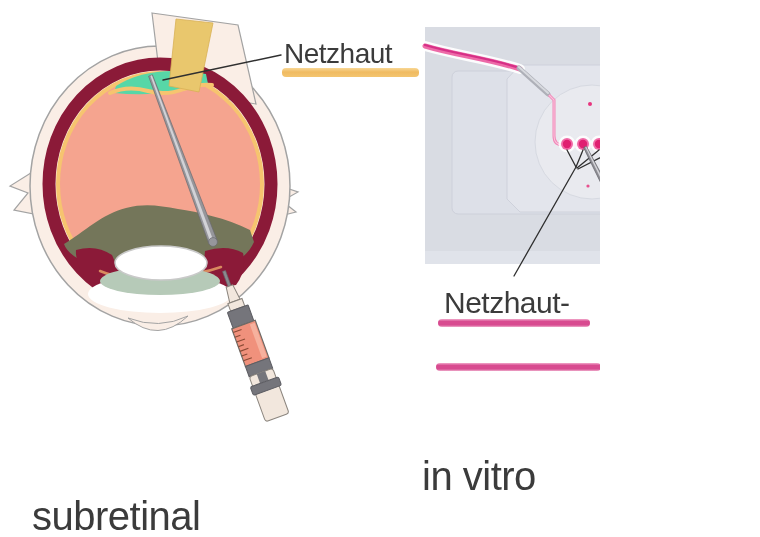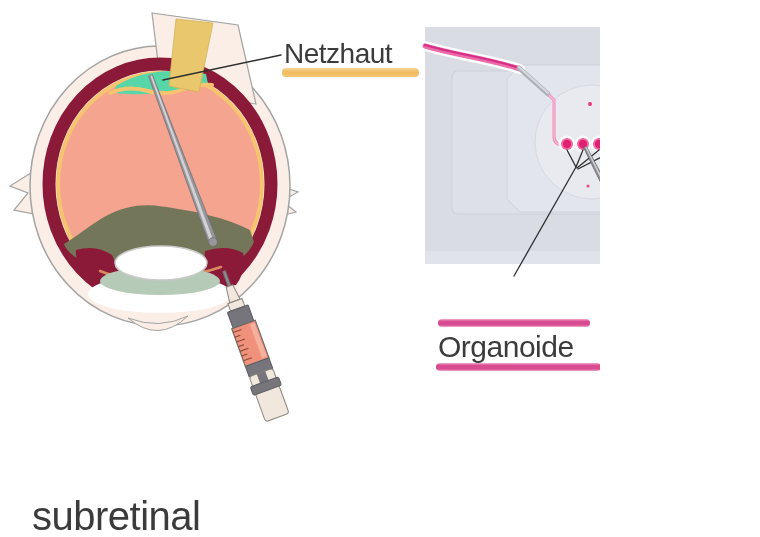--- a/index.html
+++ b/index.html
@@ -174,18 +174,19 @@
       <rect x="-4.5" y="200" width="9" height="10" fill="#75757b"></rect>
       <rect x="-15" y="210" width="30" height="9" rx="2" fill="#75757b" stroke="#5d5d63" stroke-width="1"></rect>
     </g>
   </g>
 </svg>
 
 <div class="hl hl-orange" style="left:282px;top:68px;width:137px;height:9px;"></div>
 <div class="lbl lbl-callout" style="left:284px;top:39px;">Netzhaut</div>
 
 <div class="hl hl-pink" style="left:438px;top:319px;width:152px;height:8px;"></div>
+<div class="lbl lbl-callout2" style="left:444px;top:287px;">Netzhaut-</div>
 <div class="hl hl-pink" style="left:436px;top:363px;width:165px;height:8px;"></div>
-<div class="lbl lbl-callout2" style="left:438px;top:331px;">Organoide</div>
 
 <div class="lbl lbl-caption" style="left:32px;top:455px;margin-top:40px;">subretinal</div>
+<div class="lbl lbl-caption" style="left:422px;top:455px;">in vitro</div>
 
 </div>
 
 </body></html>

